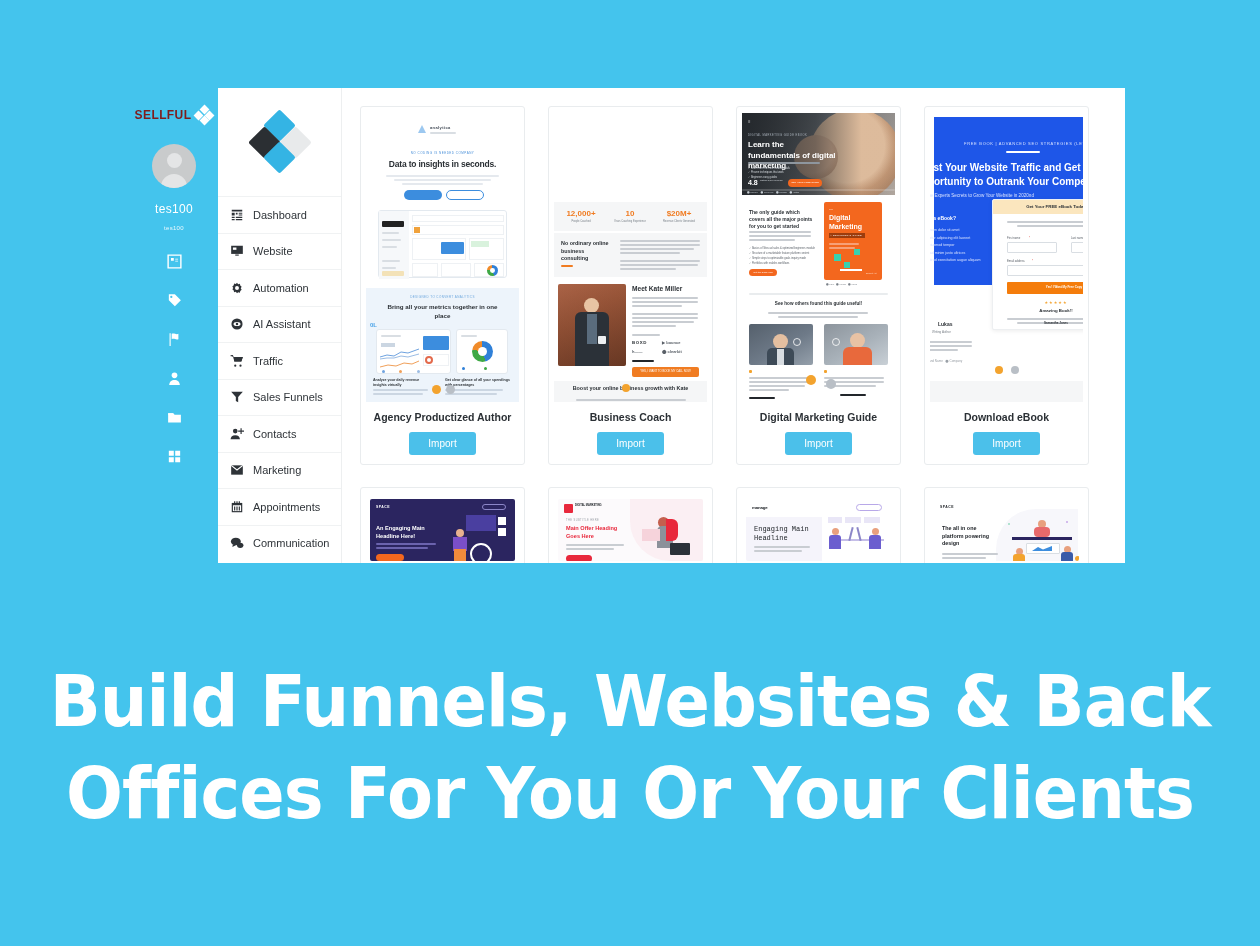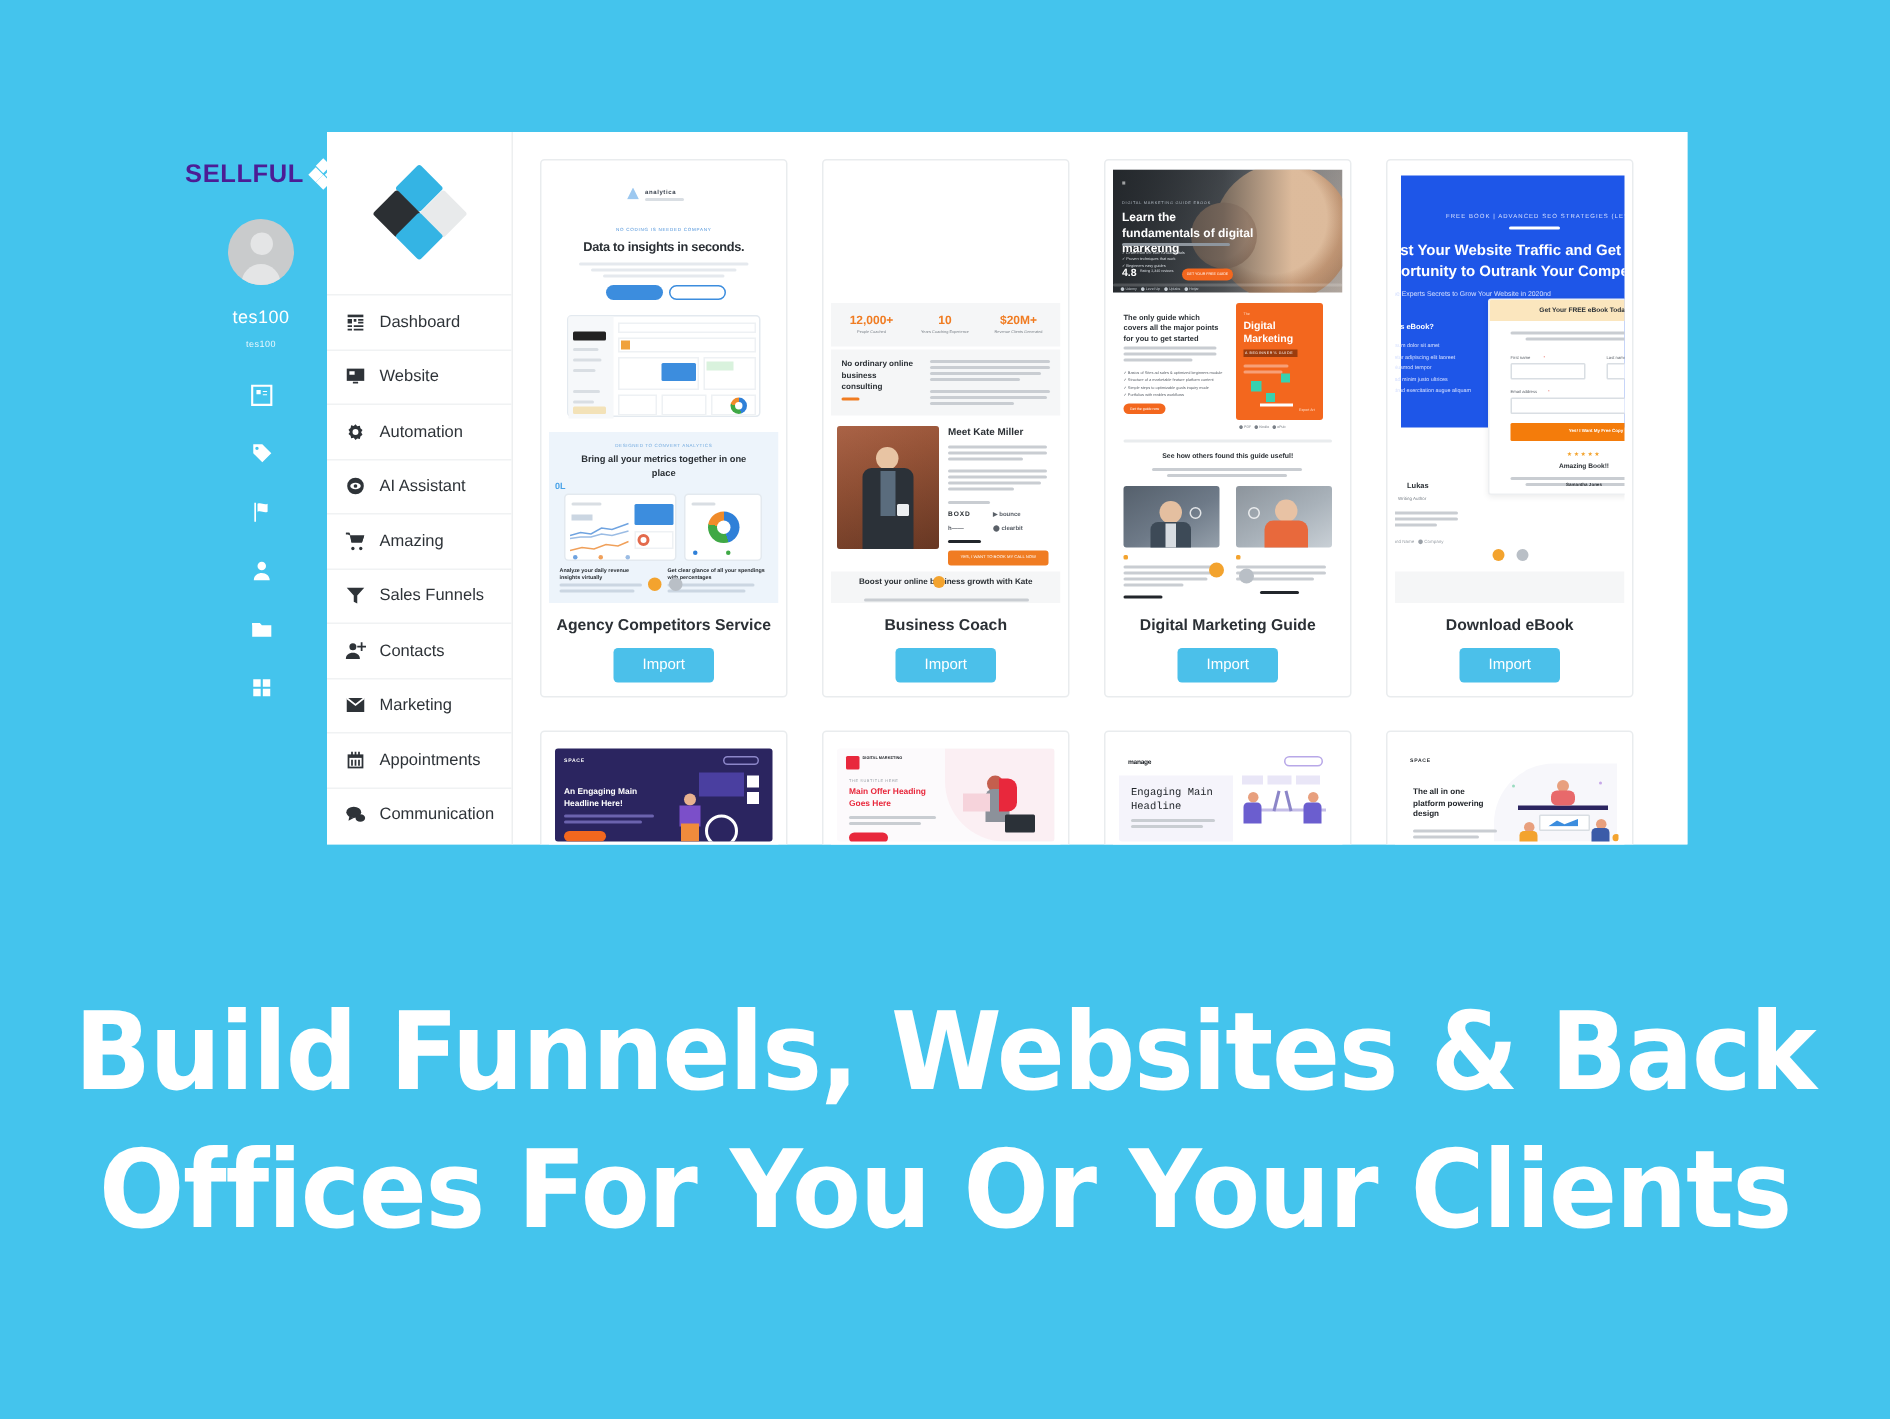--- a/index.html
+++ b/index.html
@@ -24,21 +24,21 @@
   #brand-rail {
     position: absolute;
     left: 130px; top: 88px;
     width: 88px; height: 475px;
     background: #44C4ED;
     display: flex; flex-direction: column; align-items: center;
     padding-top: 18px;
   }
   #brand-logo { display: flex; align-items: center; gap: 4px; }
   #brand-logo .word {
-    color: #4c1d95; font-weight: bold; font-size: 17px;
+    color: #7f1d1d; font-weight: bold; font-size: 12px;
     letter-spacing: .4px;
   }
   .diamond-cluster { position: relative; width: 18px; height: 18px; }
   .diamond-cluster i {
     position: absolute; width: 7px; height: 7px; background: #fff;
     transform: rotate(45deg); display: block;
   }
   .dc-t { left: 5.5px; top: 0; }
   .dc-l { left: 0; top: 5.5px; }
   .dc-r { left: 11px; top: 5.5px; }
@@ -299,21 +299,21 @@
       <span>AI Assistant</span>
     </div>
 
     <div class="menu-item">
       <svg class="m-ico" viewBox="0 0 24 24">
           <path d="M1 2h4l1 3h16l-2.6 8H7.4L5.6 5"></path>
           <path d="M1 2h4l1 3h16l-2.6 8H7.4L6 4H1z"></path>
           <circle cx="9" cy="20" r="1.9"></circle>
           <circle cx="18" cy="20" r="1.9"></circle>
         </svg>
-      <span>Amazing</span>
+      <span>Traffic</span>
     </div>
 
     <div class="menu-item">
       <svg class="m-ico" viewBox="0 0 24 24">
           <path d="M2 3h20l-8 9v9l-4-2v-7z"></path>
         </svg>
       <span>Sales Funnels</span>
     </div>
 
     <div class="menu-item">
@@ -426,21 +426,21 @@
               <div class="txt" style="left:79px;top:90px;width:66px;font-size:3.6px;font-weight:bold;line-height:5px">Get clear glance of all your spendings with percentages</div>
               <div class="ln sm" style="left:7px;top:101px;width:55px;background:#CBD6E2"></div>
               <div class="ln sm" style="left:7px;top:105px;width:50px;background:#CBD6E2"></div>
               <div class="ln sm" style="left:79px;top:101px;width:58px;background:#CBD6E2"></div>
               <div class="ln sm" style="left:79px;top:105px;width:52px;background:#CBD6E2"></div>
               <div class="dot" style="left:66px;top:97px;width:9px;height:9px;background:#F3A32E"></div>
               <div class="dot" style="left:80px;top:97px;width:9px;height:9px;background:#B9BFC6"></div>
             </div>
           </div>
         </div>
-        <div class="tpl-title">Agency Competitors Service</div>
+        <div class="tpl-title">Agency Productized Author</div>
         <button class="import-btn">Import</button>
       </div>
 
       <div class="tpl-card">
         <div class="tpl-preview">
           <div class="pv">
 
             <div class="band" style="top:89px;height:29px;background:#F5F6F7"></div>
             <div class="c2-stat" style="left:4px;top:96px;width:46px;font-size:8px">12,000+</div>
             <div class="txt" style="left:4px;top:107px;width:46px;text-align:center;font-size:2.6px;color:#7A8088">People Coached</div>

